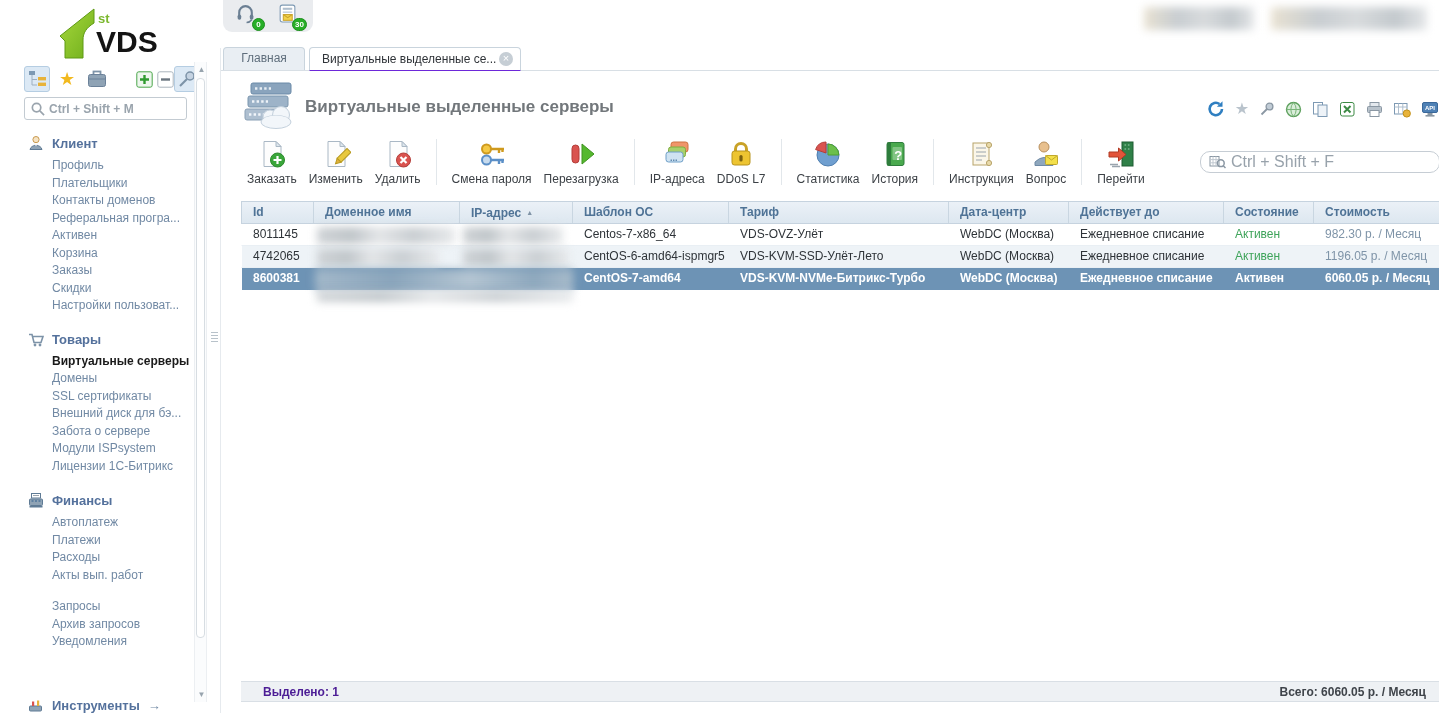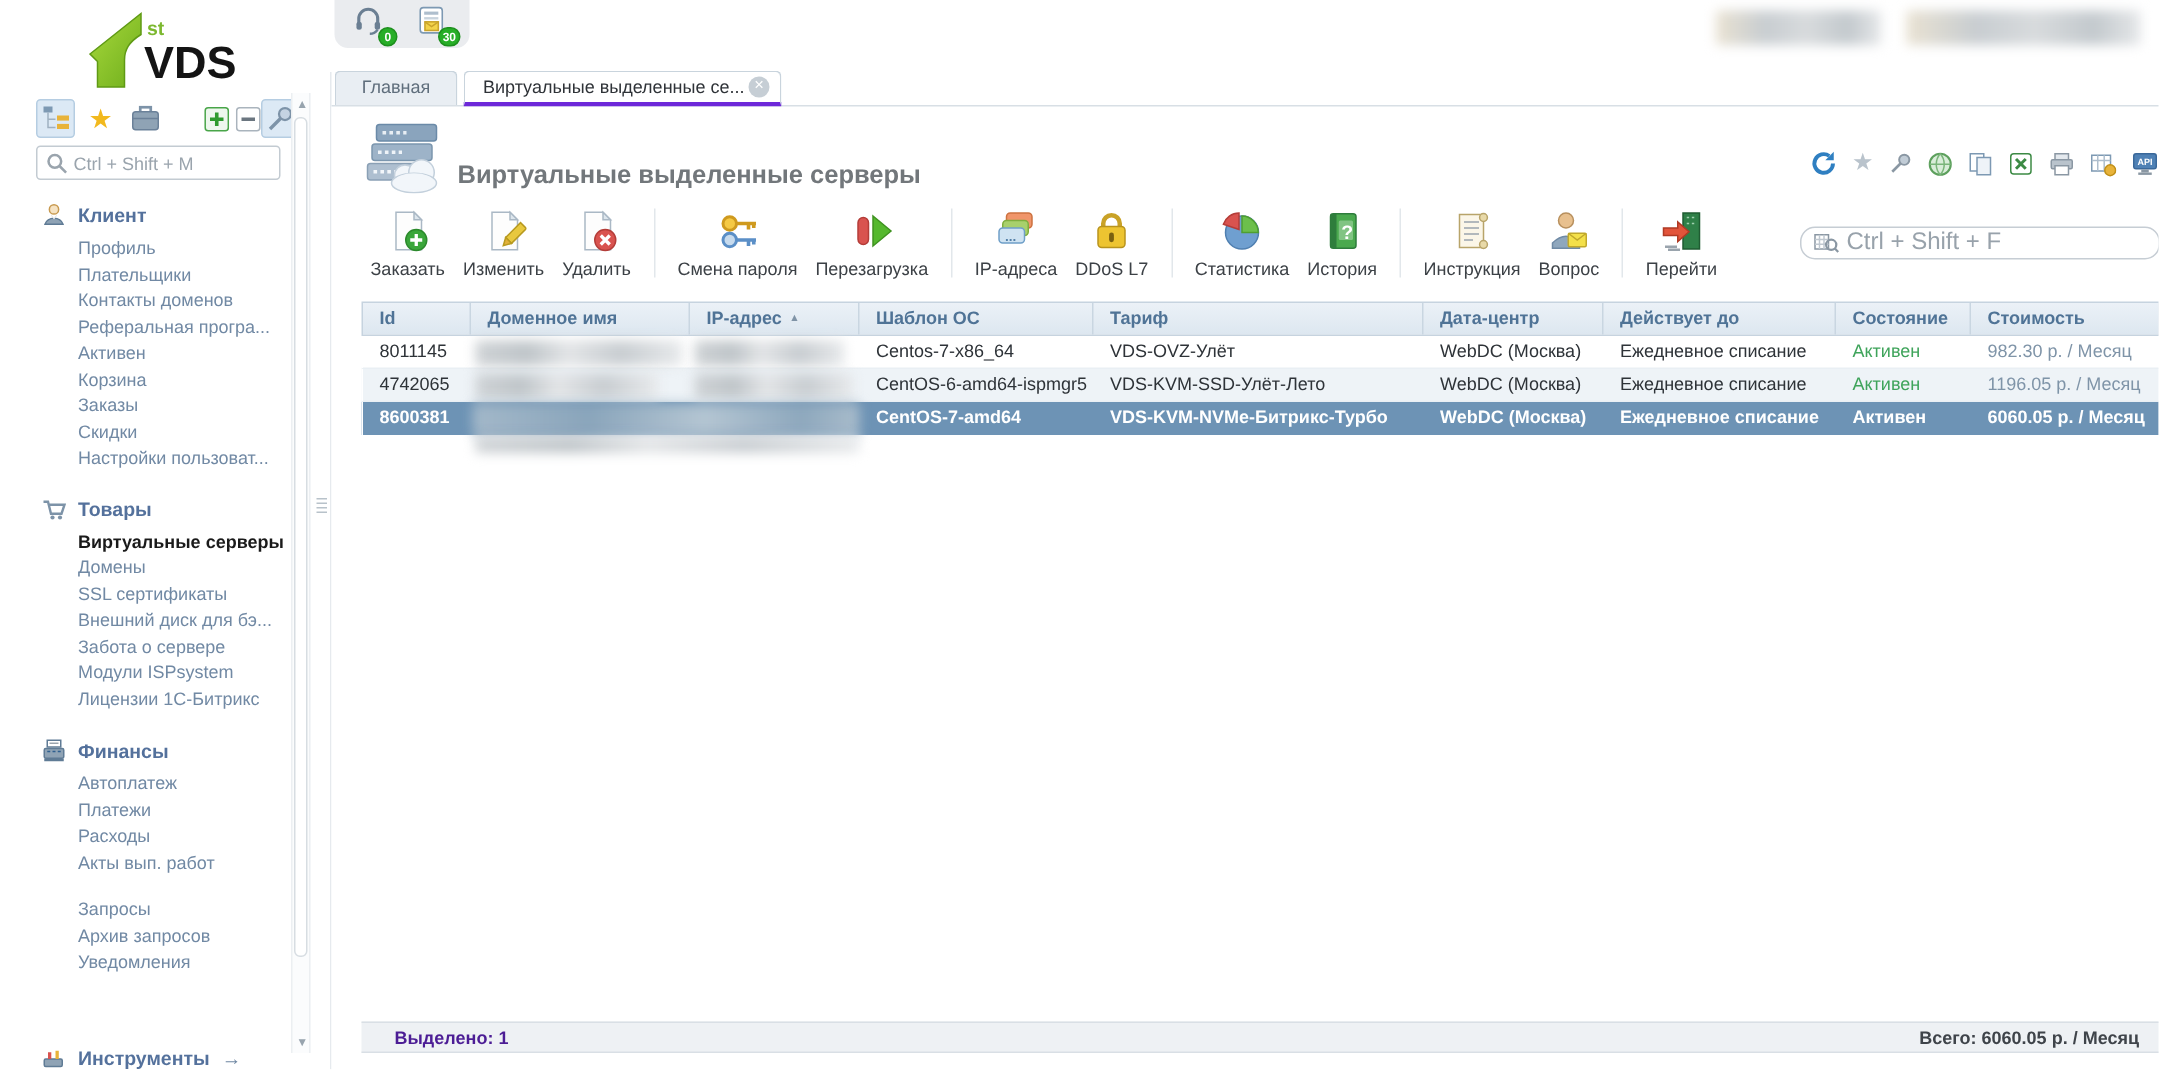--- a/index.html
+++ b/index.html
@@ -10,21 +10,21 @@
     font-family: "Liberation Sans", sans-serif; font-size: 12px; color:#333;margin-left:16px;
   }
   
   .sidebar { position:absolute; left:0; top:0; width:178px; height:713px; overflow:hidden; background:#fff; }
   .logo { position:absolute; left:38px; top:6px; }
   .side-toolbar { position:absolute; left:8px; top:66px; width:164px; height:26px; }
   .side-tool { position:absolute; top:0; width:26px; height:26px; display:flex; align-items:center; justify-content:center; border-radius:3px; cursor:pointer; }
   .side-tool.active { background:#dce9f5; border:1px solid #b5cde2; }
   .glyph-star { font-size:18px; color:#f2b91e; line-height:1; }
   .side-search { position:absolute; left:8px; top:97px; width:163px; height:23px; border:1px solid #c3cbd2; border-radius:3px; background:#fff; display:flex; align-items:center; padding:0 5px; }
-  .side-search input { border:none; outline:none; width:130px; font-family:"Liberation Sans",sans-serif; font-size:12px; color:#0369a1; background:transparent; margin-left:4px; }
+  .side-search input { border:none; outline:none; width:130px; font-family:"Liberation Sans",sans-serif; font-size:12px; color:#0369a1; background:transparent; margin-left:4px;font-weight:bold; }
   .side-search input::placeholder { color:#9aa4ad; }
   .menu { position:absolute; left:0; top:132px; width:178px; }
   .menu-section { margin-bottom:14px; }
   .menu-title { display:flex; align-items:center; gap:8px; padding:3px 0 6px 12px; font-size:13px; font-weight:bold; color:#54719c; cursor:pointer; }
   .menu-item { padding:0 0 0 36px; line-height:17.5px; font-size:12px; color:#7189a4; cursor:pointer; white-space:nowrap; }
   .menu-item.active { color:#1a1a1a; font-weight:bold; }
   .menu-partial { position:absolute; left:0; top:695px; width:178px; }
   
   .side-scroll { position:absolute; left:178px; top:62px; width:13px; height:640px; border-left:1px solid #eceff2; border-right:1px solid #eceff2; background:#fbfcfd; }
   .scroll-arrow { position:absolute; left:0; width:13px; height:13px; text-align:center; font-size:8px; color:#98a4ae; line-height:13px; cursor:pointer; }
@@ -38,26 +38,26 @@
   .badge-box { position:absolute; left:2px; top:0; height:32px; padding:3px 12px 0 12px; display:flex; gap:18px; background:rgba(140,152,164,0.18); border-radius:0 0 9px 9px; }
   .badge-wrap { position:relative; width:24px; height:26px; cursor:pointer; }
   .count-badge { position:absolute; right:-6px; bottom:-2px; min-width:13px; height:13px; padding:0 2px; background:#27ae27; border:1px solid #1d8f1d; border-radius:7px; color:#fff; font-size:8px; font-weight:bold; line-height:12px; text-align:center; }
   .blur { position:absolute; filter:blur(4px); border-radius:2px; }
   .blur.gray { background:linear-gradient(90deg,#cfd3d6,#bfc5c9 25%,#e3e5e7 45%,#c8cdd1 70%,#e8eaec); }
   .blur.warm { background:linear-gradient(90deg,#e9e2d2,#c8cdd1 30%,#d8dbdd 55%,#c3c9cd 80%,#e5e7e9); }
   .blur.blue { background:linear-gradient(90deg,#a3b8c9,#8aa5bb 30%,#b4c5d2 60%,#8ea8bd 85%,#a9bccb); }
   
   .tab { position:absolute; top:47px; height:23px; border:1px solid #c9d4dd; border-bottom:none; border-radius:4px 4px 0 0; background:#e9eef3; color:#5f6e7c; text-align:center; line-height:21px; font-size:12px; cursor:pointer; }
   .tab.t1 { left:2px; width:82px; }
-  .tab.active { left:88px; width:212px; height:24px; background:#fff; color:#2f3338; z-index:3; border-bottom:3px solid #6d28d9; display:flex; align-items:center; justify-content:space-between; padding:0 7px 0 12px; }
+  .tab.active { left:88px; width:212px; height:24px; background:#fff; color:#2f3338; z-index:3; border-bottom:1px solid #6d28d9; display:flex; align-items:center; justify-content:space-between; padding:0 7px 0 12px; }
   .tab-close { width:14px; height:14px; border-radius:50%; background:#c6ced5; color:#fff; font-size:11px; line-height:13px; text-align:center; cursor:pointer; }
   
   .content { position:absolute; left:0; top:70px; width:1234px; height:643px; border-top:1px solid #d8dfe5; background:#fff; }
   .page-head-icon { position:absolute; left:22px; top:10px; }
-  .page-title { position:absolute; left:84px; top:36px; font-size:17px; font-weight:bold; color:#72777b; }
+  .page-title { position:absolute; left:84px; top:26px; font-size:17px; font-weight:bold; color:#72777b; }
   .head-icons { position:absolute; top:29px; right:16px; display:flex; gap:10px; align-items:center; }
   .head-icons > span { cursor:pointer; display:flex; }
   .glyph-star-gray { font-size:16px; color:#b9c3cc; line-height:1; }
   
   .toolbar { position:absolute; left:20px; right:15px; top:66px; height:58px; display:flex; align-items:flex-start; }
   .tb-btn { display:flex; flex-direction:column; align-items:center; padding:2px 6px; cursor:pointer; }
   .tb-btn .lbl { margin-top:3px; font-size:12px; color:#3c4146; white-space:nowrap; }
   .tb-btn.disabled { cursor:default; }
   .tb-btn.disabled .lbl { color:#aab2ba; }
   .tb-sep { width:1px; height:46px; background:#e2e7eb; margin:2px 9px 0 9px; }

